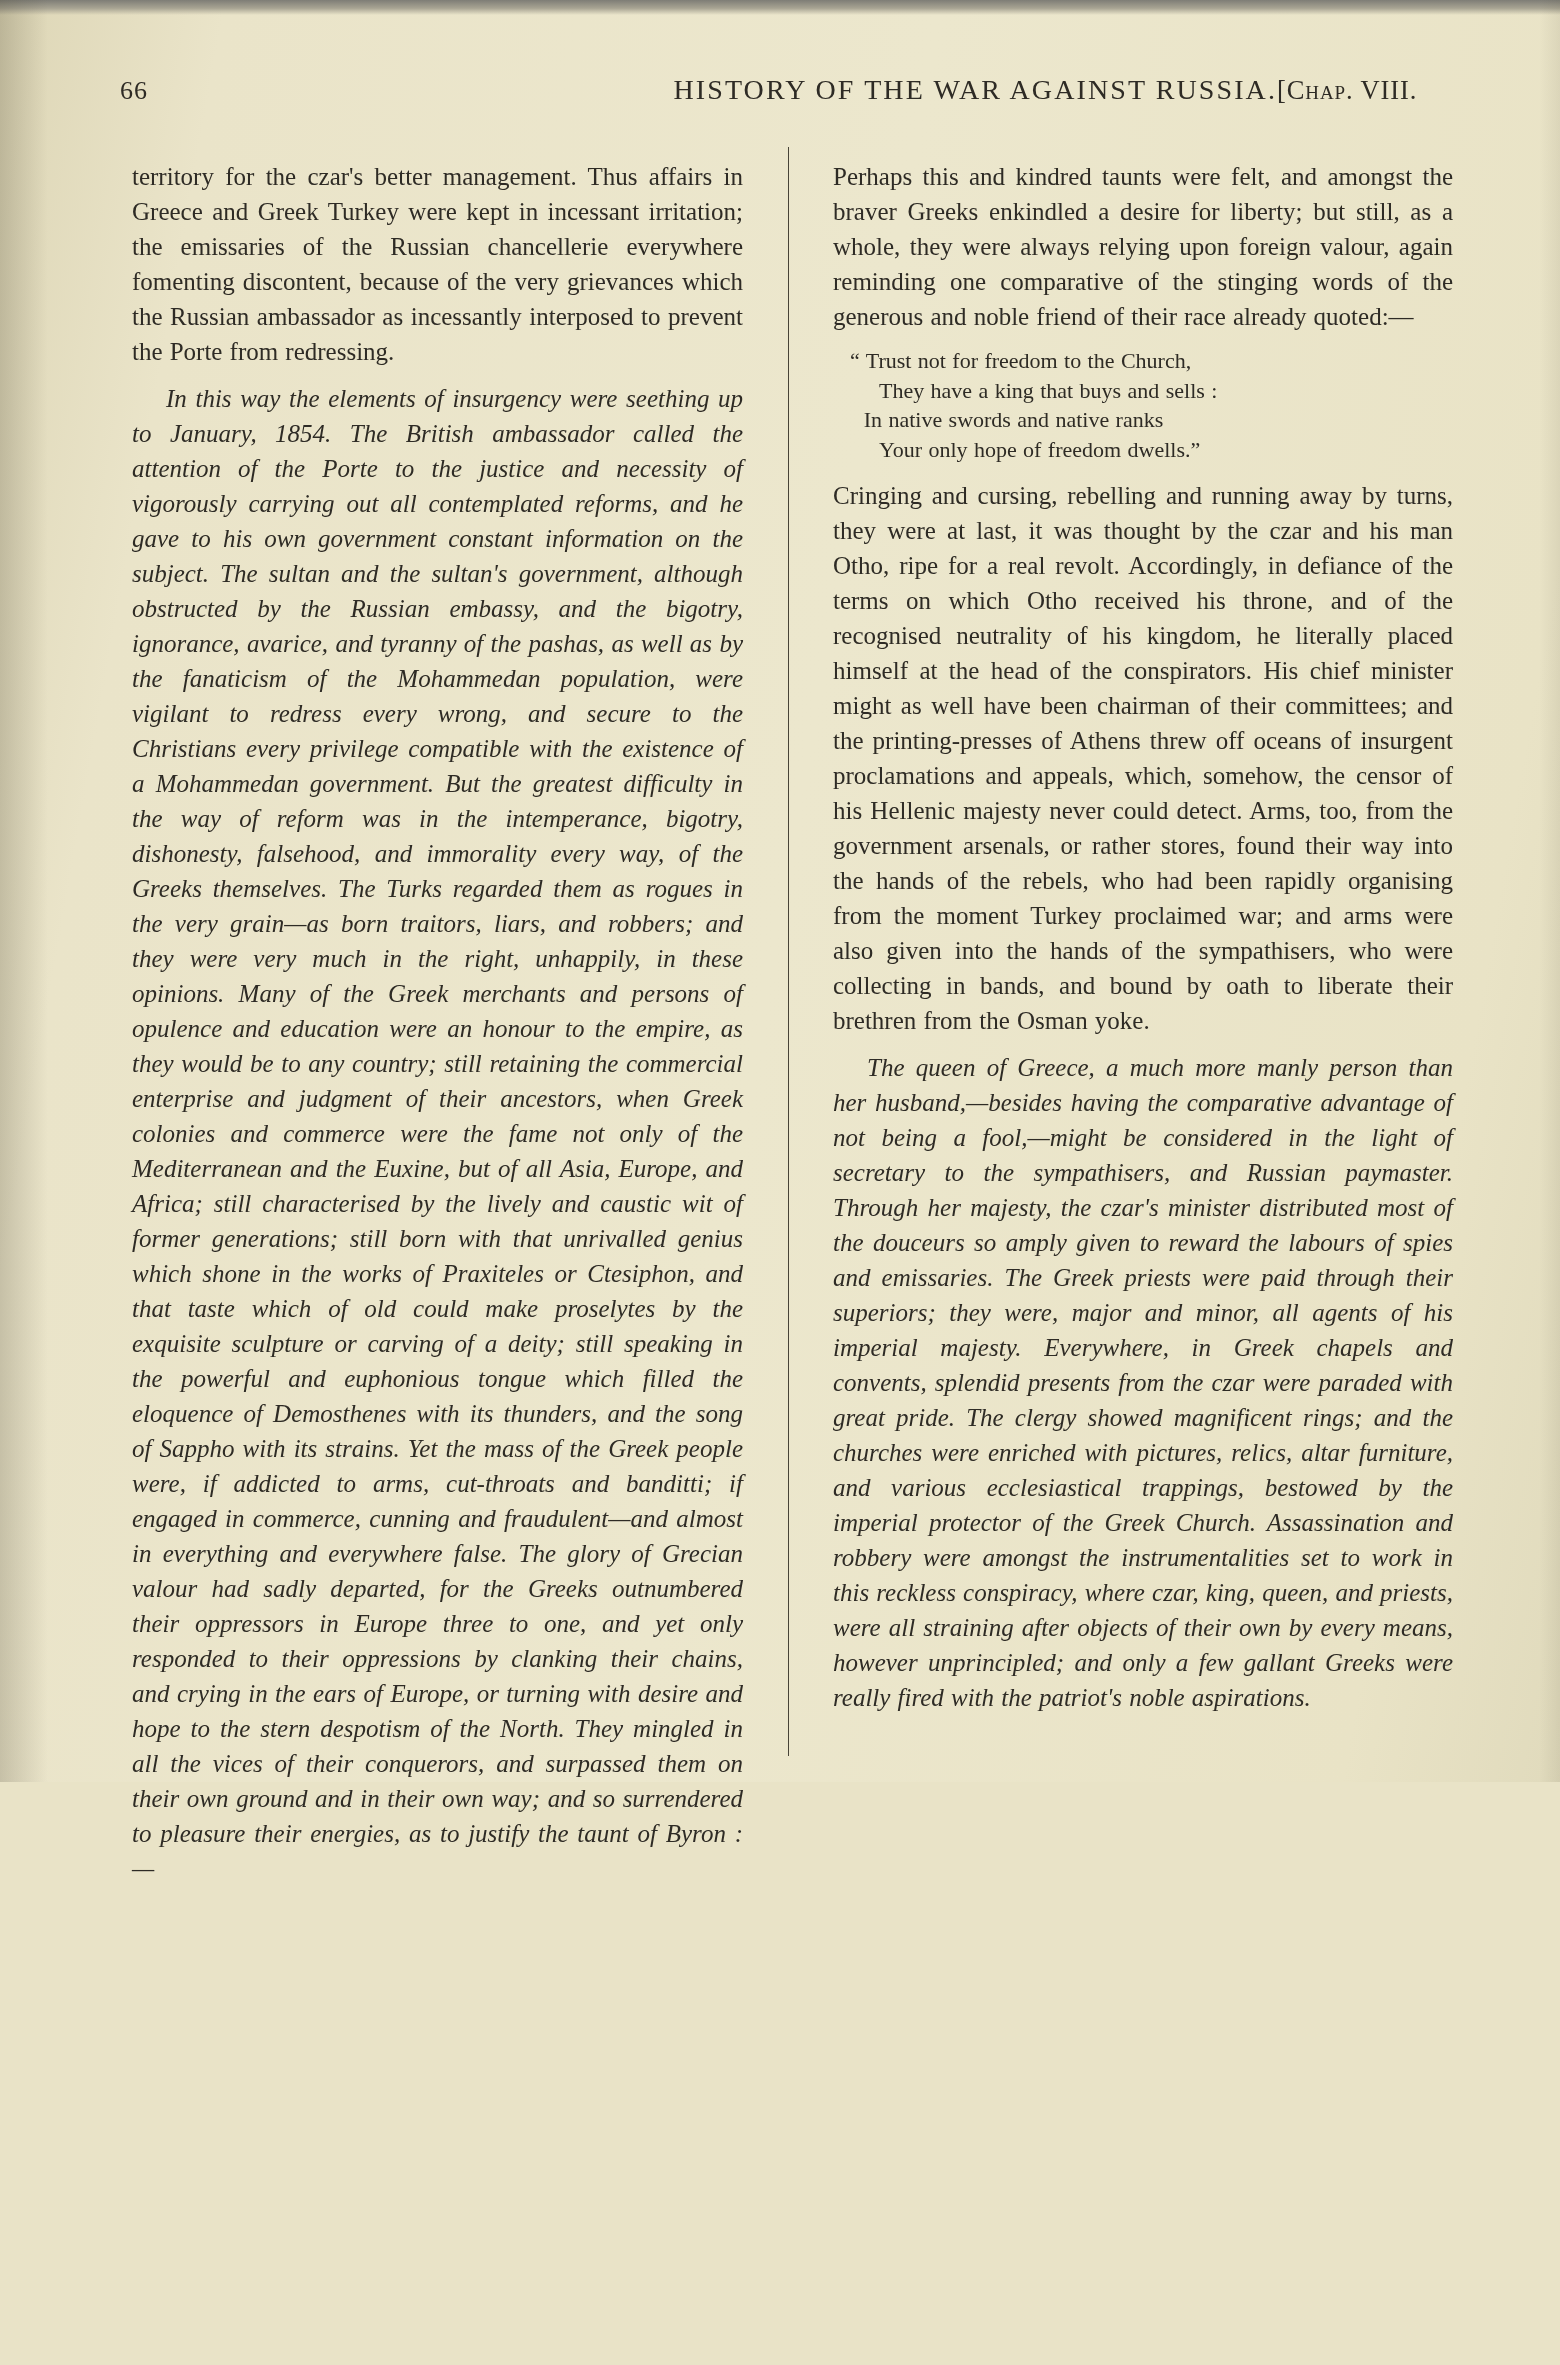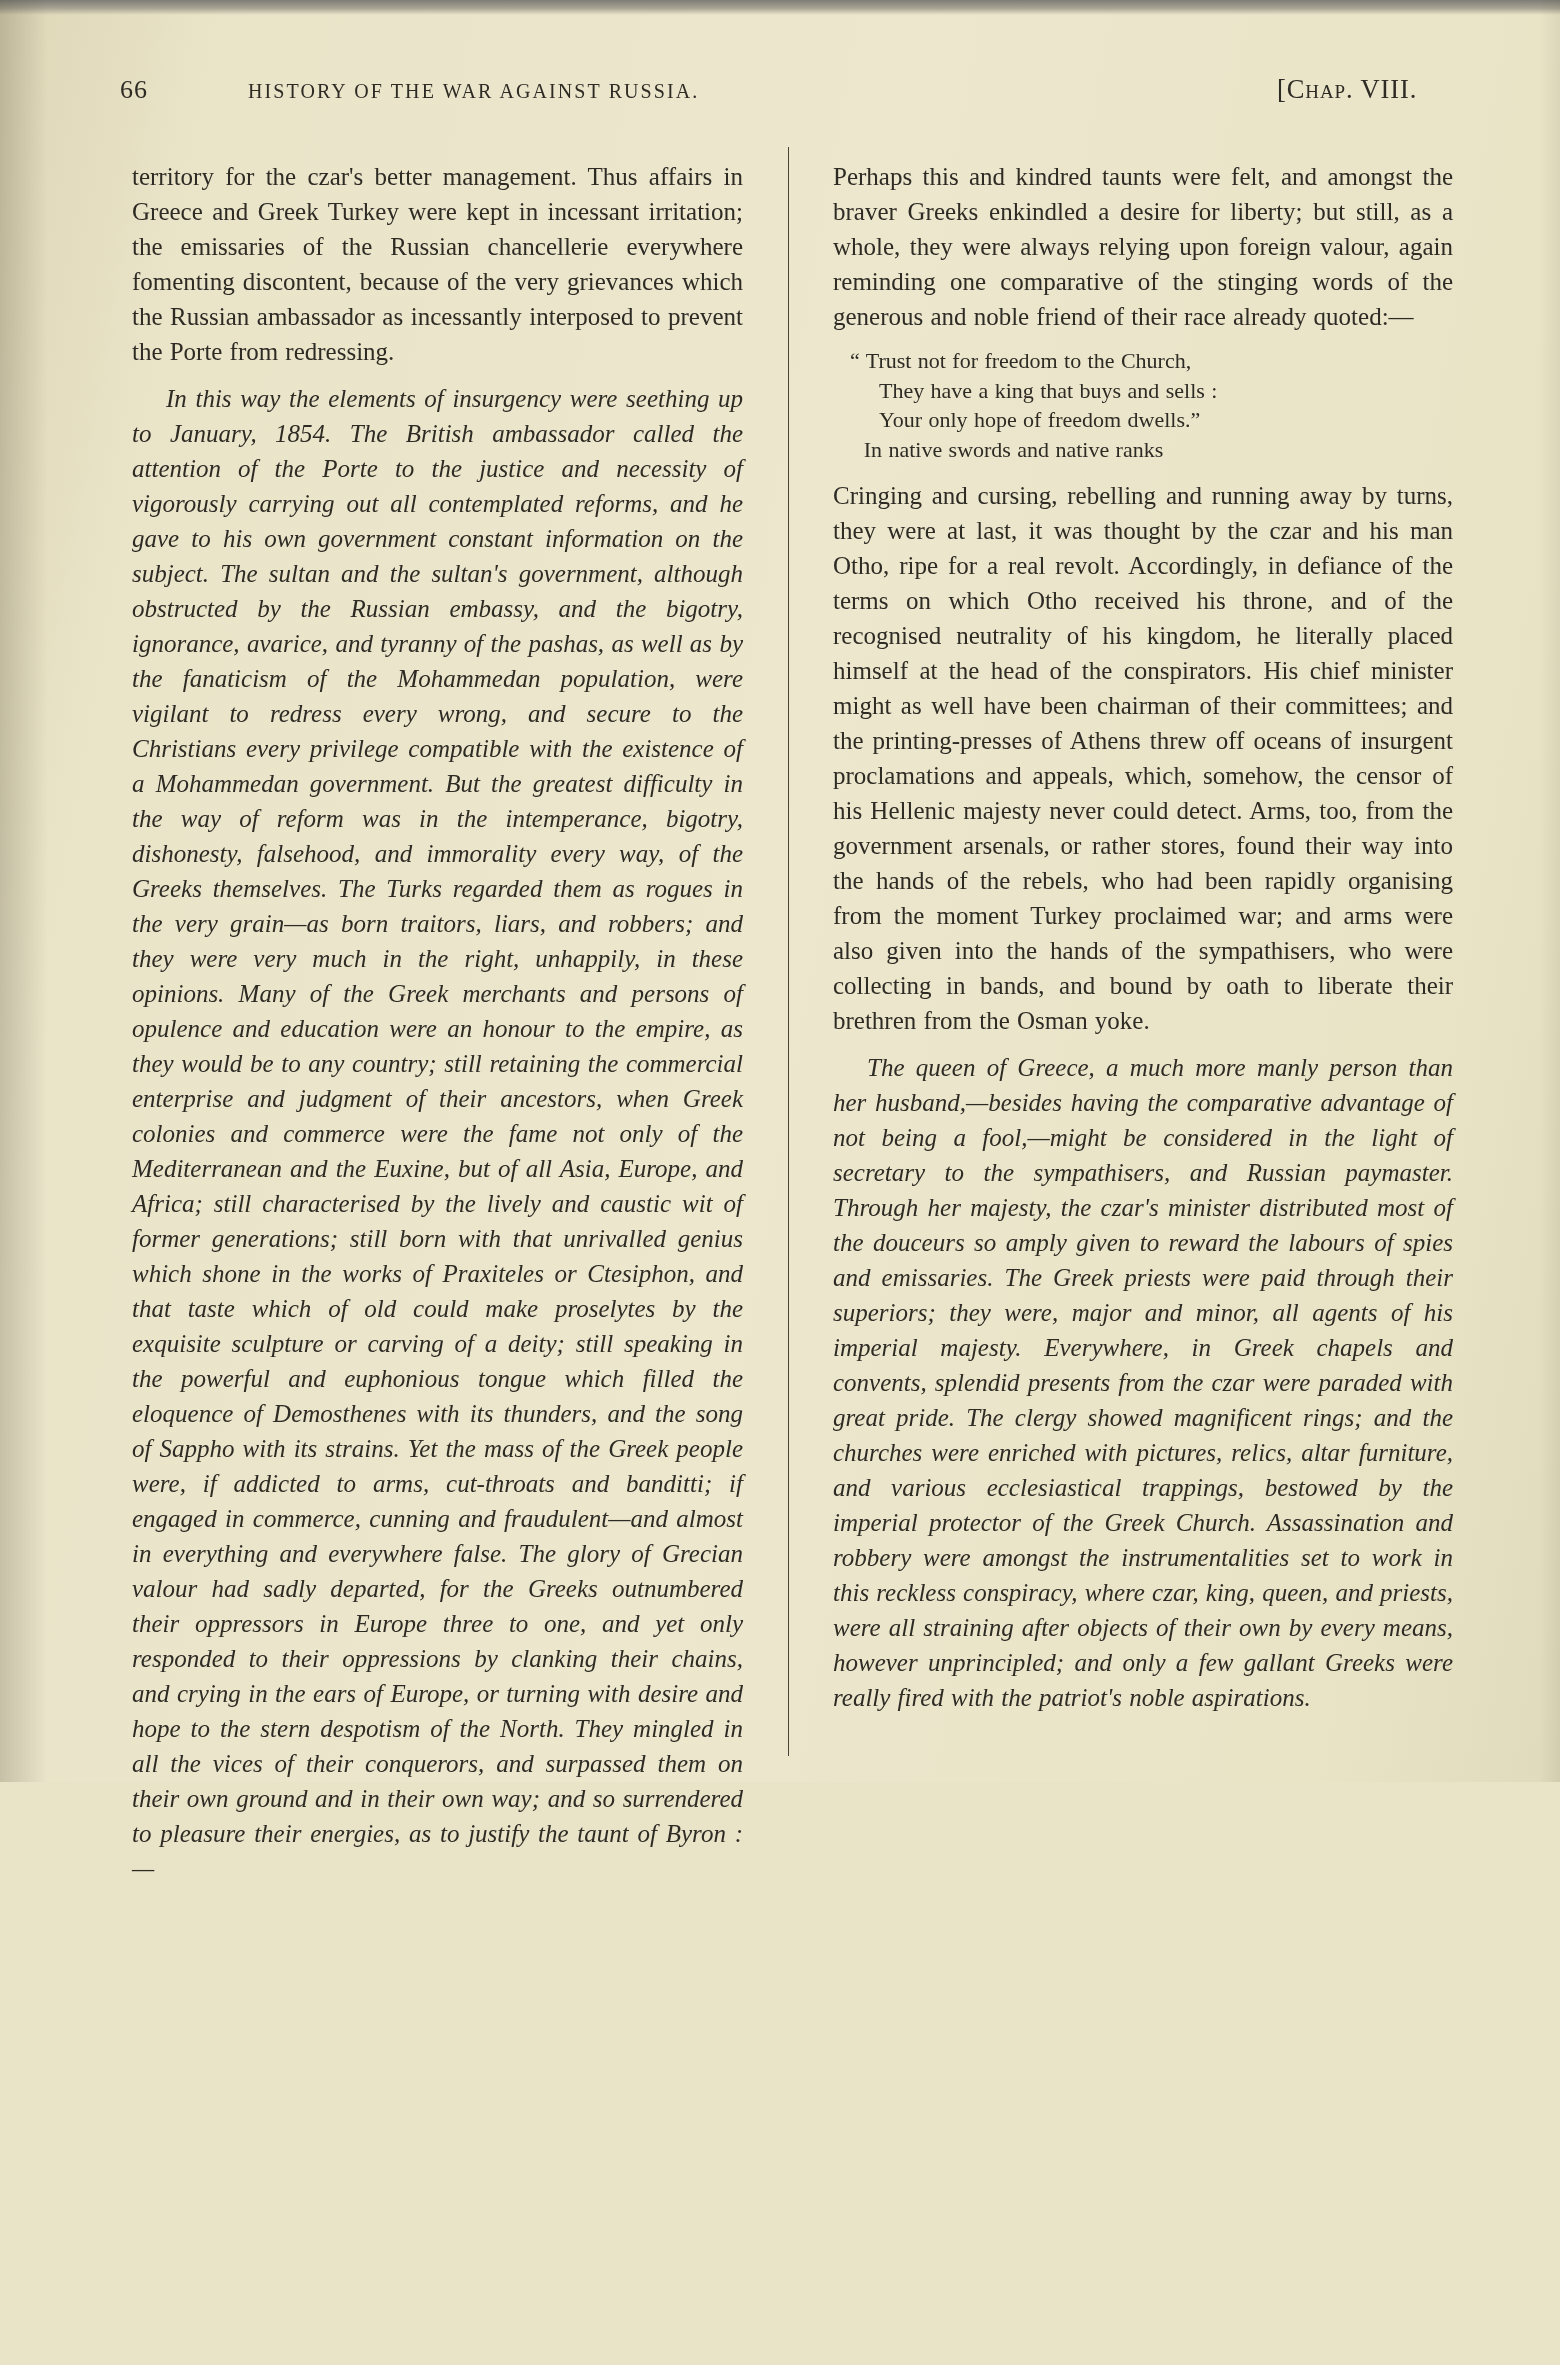--- a/index.html
+++ b/index.html
@@ -31,22 +31,22 @@
     pointer-events: none;
   }
   .page-header {
     position: absolute; top: 74px; left: 120px; right: 103px;
     display: flex; align-items: baseline;
   }
   .page-number {
     width: 128px; font-size: 26px; letter-spacing: 0.9px;
   }
   .running-title {
-    flex: 1; text-align: left;
-    font-size: 20px; letter-spacing: 2.1px;
+    flex: 1; text-align: right;
+    font-size: 28px; letter-spacing: 2.1px;
     white-space: nowrap;
     font-family: Liberation Serif, serif;
   }
   .chapter-ref {
     width: 188px; text-align: left;
     font-size: 26.5px; font-variant: small-caps; letter-spacing: 0.9px;
   }
   .columns {
     position: absolute; top: 147px; left: 120px; right: 103px; bottom: 26px;
     display: flex;
@@ -96,22 +96,22 @@
 
     <div class="divider"></div>
 
     <div class="col col-right">
 
       <p class="body-para no-indent">Perhaps this and kindred taunts were felt, and amongst the braver Greeks enkindled a desire for liberty; but still, as a whole, they were always relying upon foreign valour, again reminding one comparative of the stinging words of the generous and noble friend of their race already quoted:—</p>
 
       <div class="verse">
         <div class="vline i0">“ Trust not for freedom to the Church,</div>
         <div class="vline i1">They have a king that buys and sells :</div>
+        <div class="vline i2">In native swords and native ranks</div>
         <div class="vline i1">Your only hope of freedom dwells.”</div>
-        <div class="vline i2">In native swords and native ranks</div>
       </div>
 
       <p class="body-para no-indent">Cringing and cursing, rebelling and running away by turns, they were at last, it was thought by the czar and his man Otho, ripe for a real revolt. Accordingly, in defiance of the terms on which Otho received his throne, and of the recognised neutrality of his kingdom, he literally placed himself at the head of the conspirators. His chief minister might as well have been chairman of their committees; and the printing-presses of Athens threw off oceans of insurgent proclamations and appeals, which, somehow, the censor of his Hellenic majesty never could detect. Arms, too, from the government arsenals, or rather stores, found their way into the hands of the rebels, who had been rapidly organising from the moment Turkey proclaimed war; and arms were also given into the hands of the sympathisers, who were collecting in bands, and bound by oath to liberate their brethren from the Osman yoke.</p>
       <p class="body-para indent">The queen of Greece, a much more manly person than her husband,—besides having the comparative advantage of not being a fool,—might be considered in the light of secretary to the sympathisers, and Russian paymaster. Through her majesty, the czar's minister distributed most of the douceurs so amply given to reward the labours of spies and emissaries. The Greek priests were paid through their superiors; they were, major and minor, all agents of his imperial majesty. Everywhere, in Greek chapels and convents, splendid presents from the czar were paraded with great pride. The clergy showed magnificent rings; and the churches were enriched with pictures, relics, altar furniture, and various ecclesiastical trappings, bestowed by the imperial protector of the Greek Church. Assassination and robbery were amongst the instrumentalities set to work in this reckless conspiracy, where czar, king, queen, and priests, were all straining after objects of their own by every means, however unprincipled; and only a few gallant Greeks were really fired with the patriot's noble aspirations.</p>
     </div>
 
   </main>
 </div>
 
 

